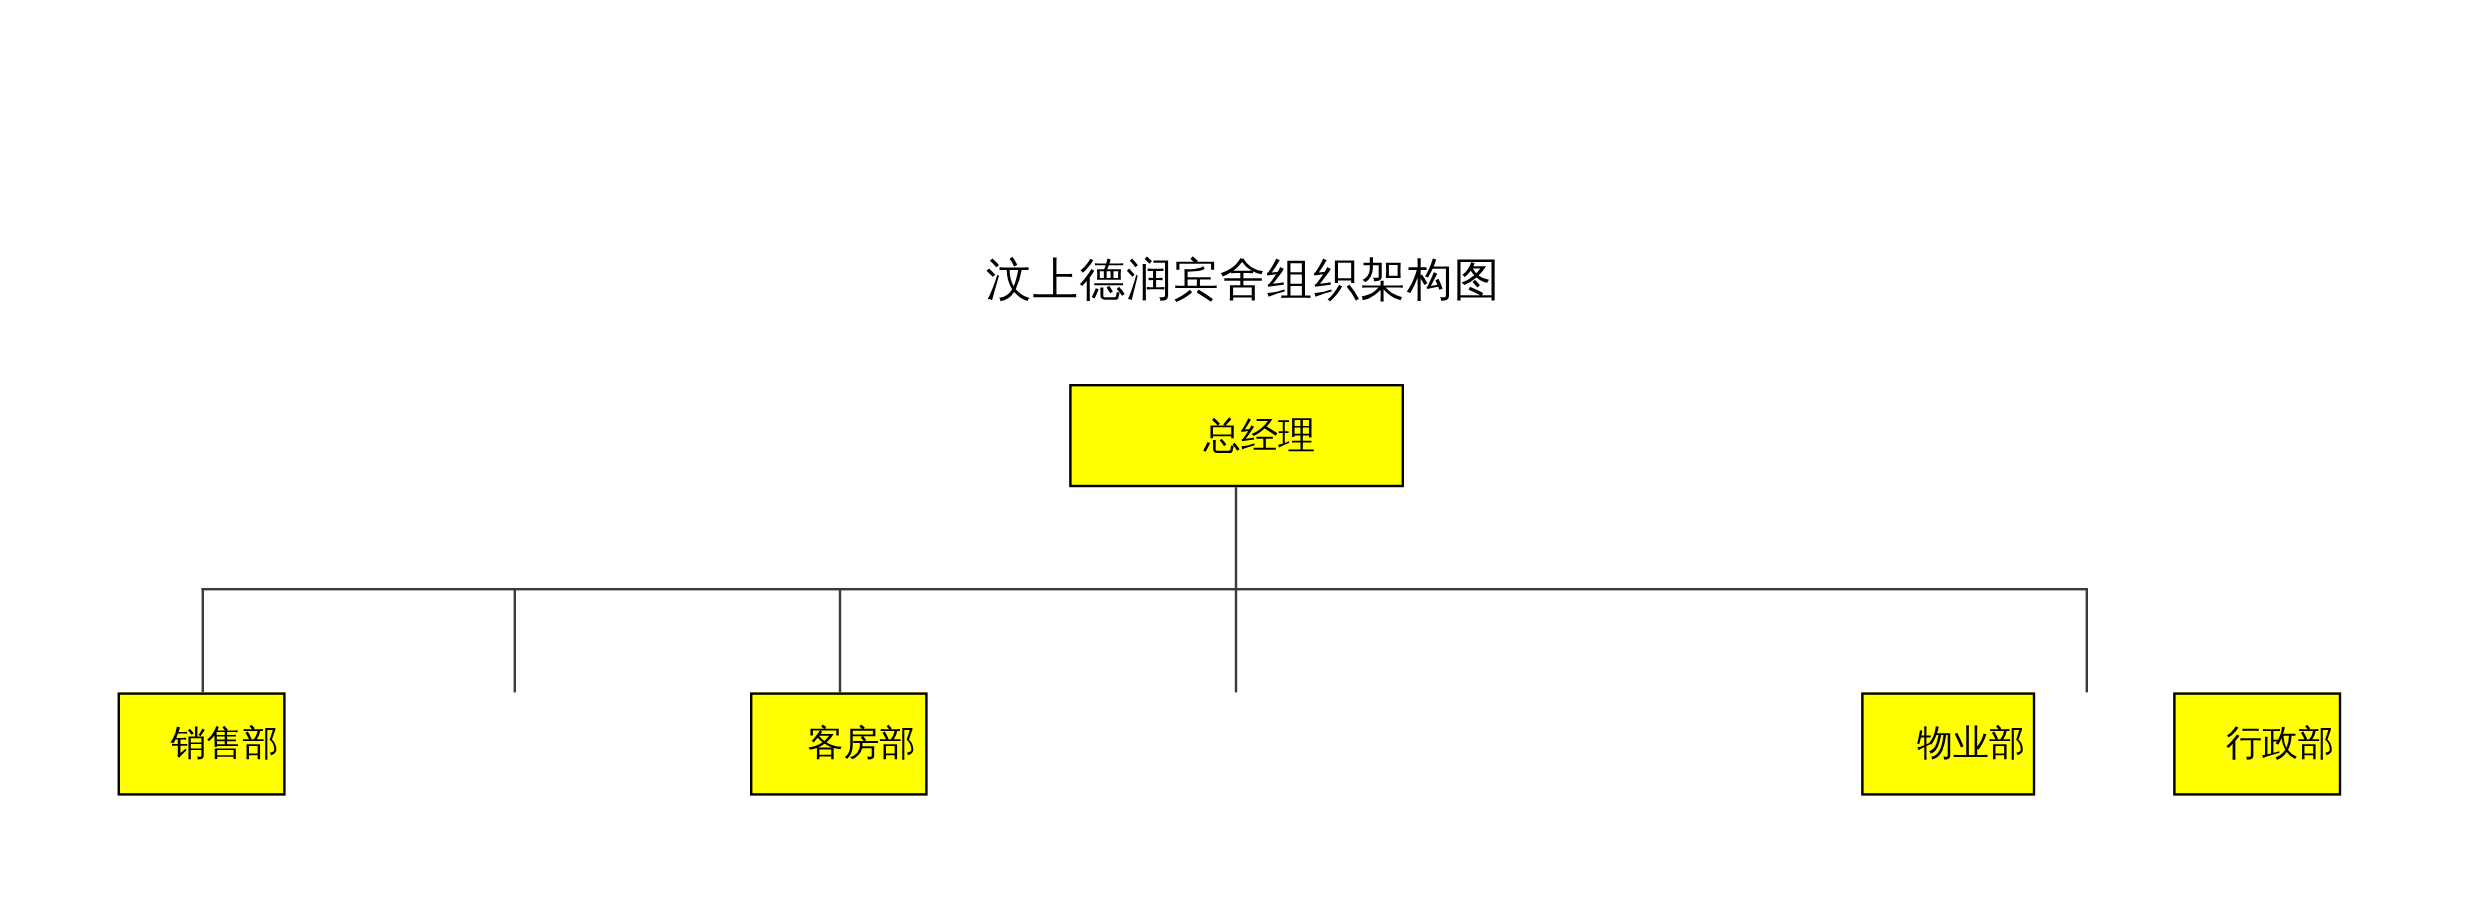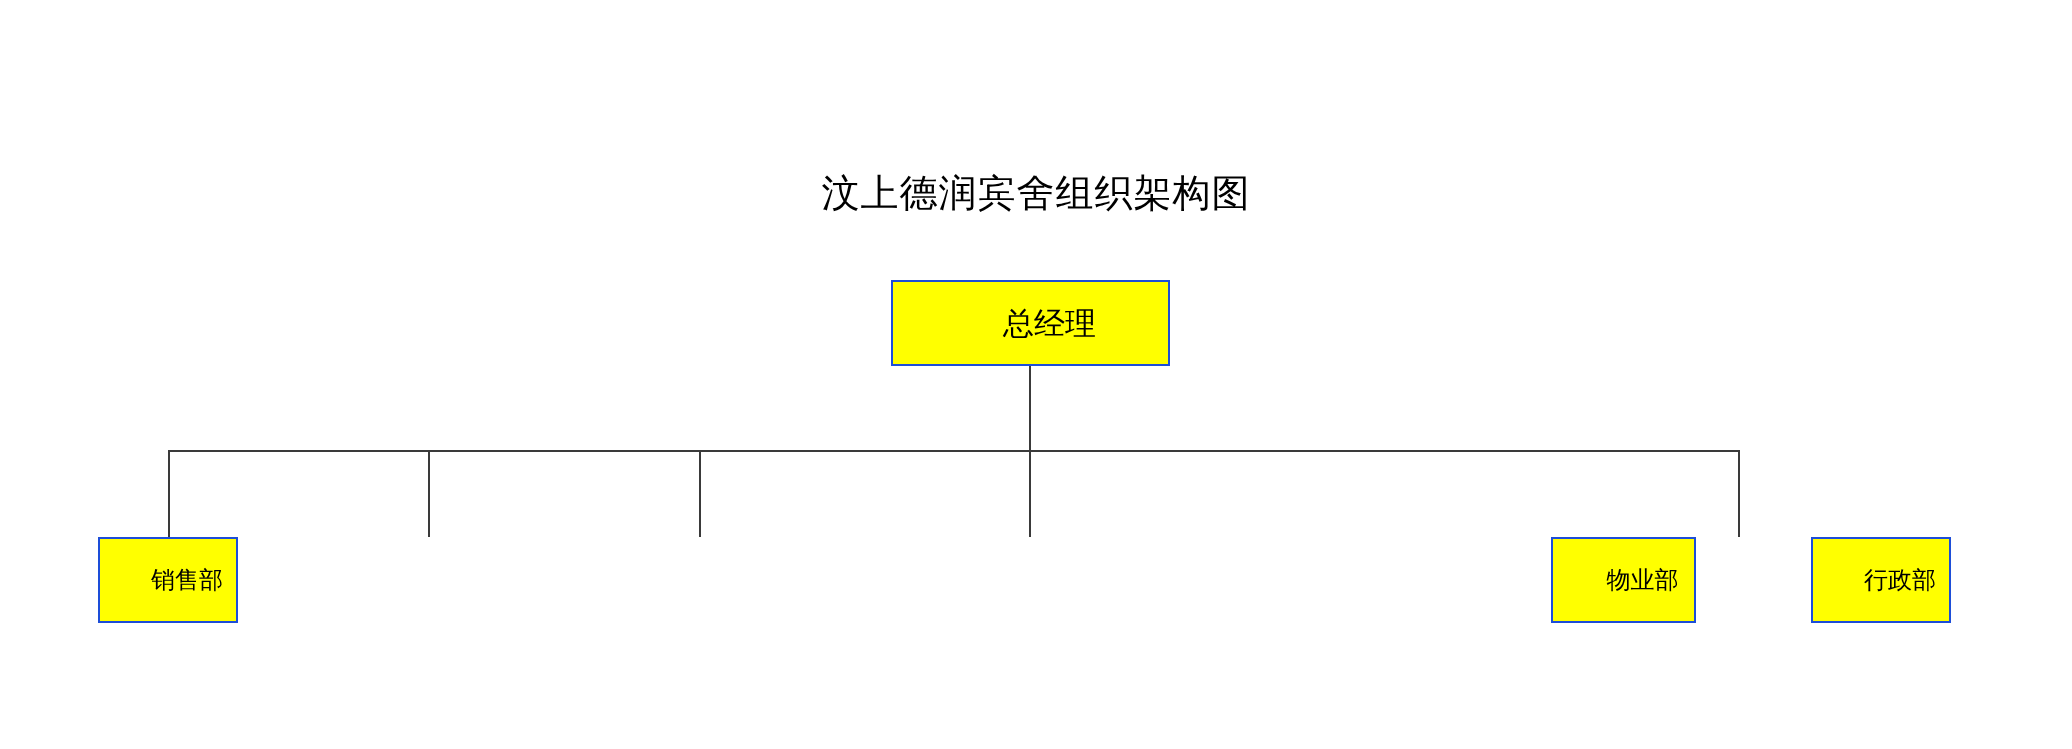--- a/index.html
+++ b/index.html
@@ -11,47 +11,48 @@
   body {
     font-family: "DejaVu Serif", "Liberation Serif", serif;
     color: #000000;
   }
   #chart-canvas {
     position: relative;
     width: 2072px;
     height: 628px;
     background: #ffffff;
     overflow: hidden;
+    margin-top: 40px;
   }
   
   #chart-title {
     position: absolute;
     left: 0;
     top: 170px;
     width: 2072px;
     text-align: center;
     font-size: 38px;
     line-height: 46px;
     letter-spacing: 1px;
     white-space: nowrap;
     color: #000000;
   }
   
   .node {
     position: absolute;
     background: #FFFF00;
-    border: 2px solid #1d4ed8;
+    border: 2px solid #000000;
     box-sizing: border-box;
     display: flex;
     align-items: center;
     justify-content: center;
     padding-left: 38px;
   }
   .node-label {
-    font-size: 24px;
+    font-size: 30px;
     line-height: 36px;
     white-space: pre;
     color: #000000;
   }
   #node-root {
     left: 891px;
     top: 280px;
     width: 279px;
     height: 86px;
   }
@@ -101,20 +102,23 @@
   <div class="line-v" id="bus-cap-left"></div>
   <div class="line-v drop-line" style="left:428px"></div>
   <div class="line-v drop-line" style="left:699px"></div>
   <div class="line-v" id="bus-cap-right"></div>
 
   <div class="node leaf-node" style="left:98px;width:140px">
     <span class="node-label">销售部</span>
   </div>
 
 
+  <div class="node leaf-node" style="left:625px;width:148px">
+    <span class="node-label">客房部</span>
+  </div>
 
 
 
   <div class="node leaf-node" style="left:1811px;width:140px">
     <span class="node-label">行政部</span>
   </div>
 
   <div class="node leaf-node" style="left:1551px;width:145px">
     <span class="node-label">物业部</span>
   </div>

